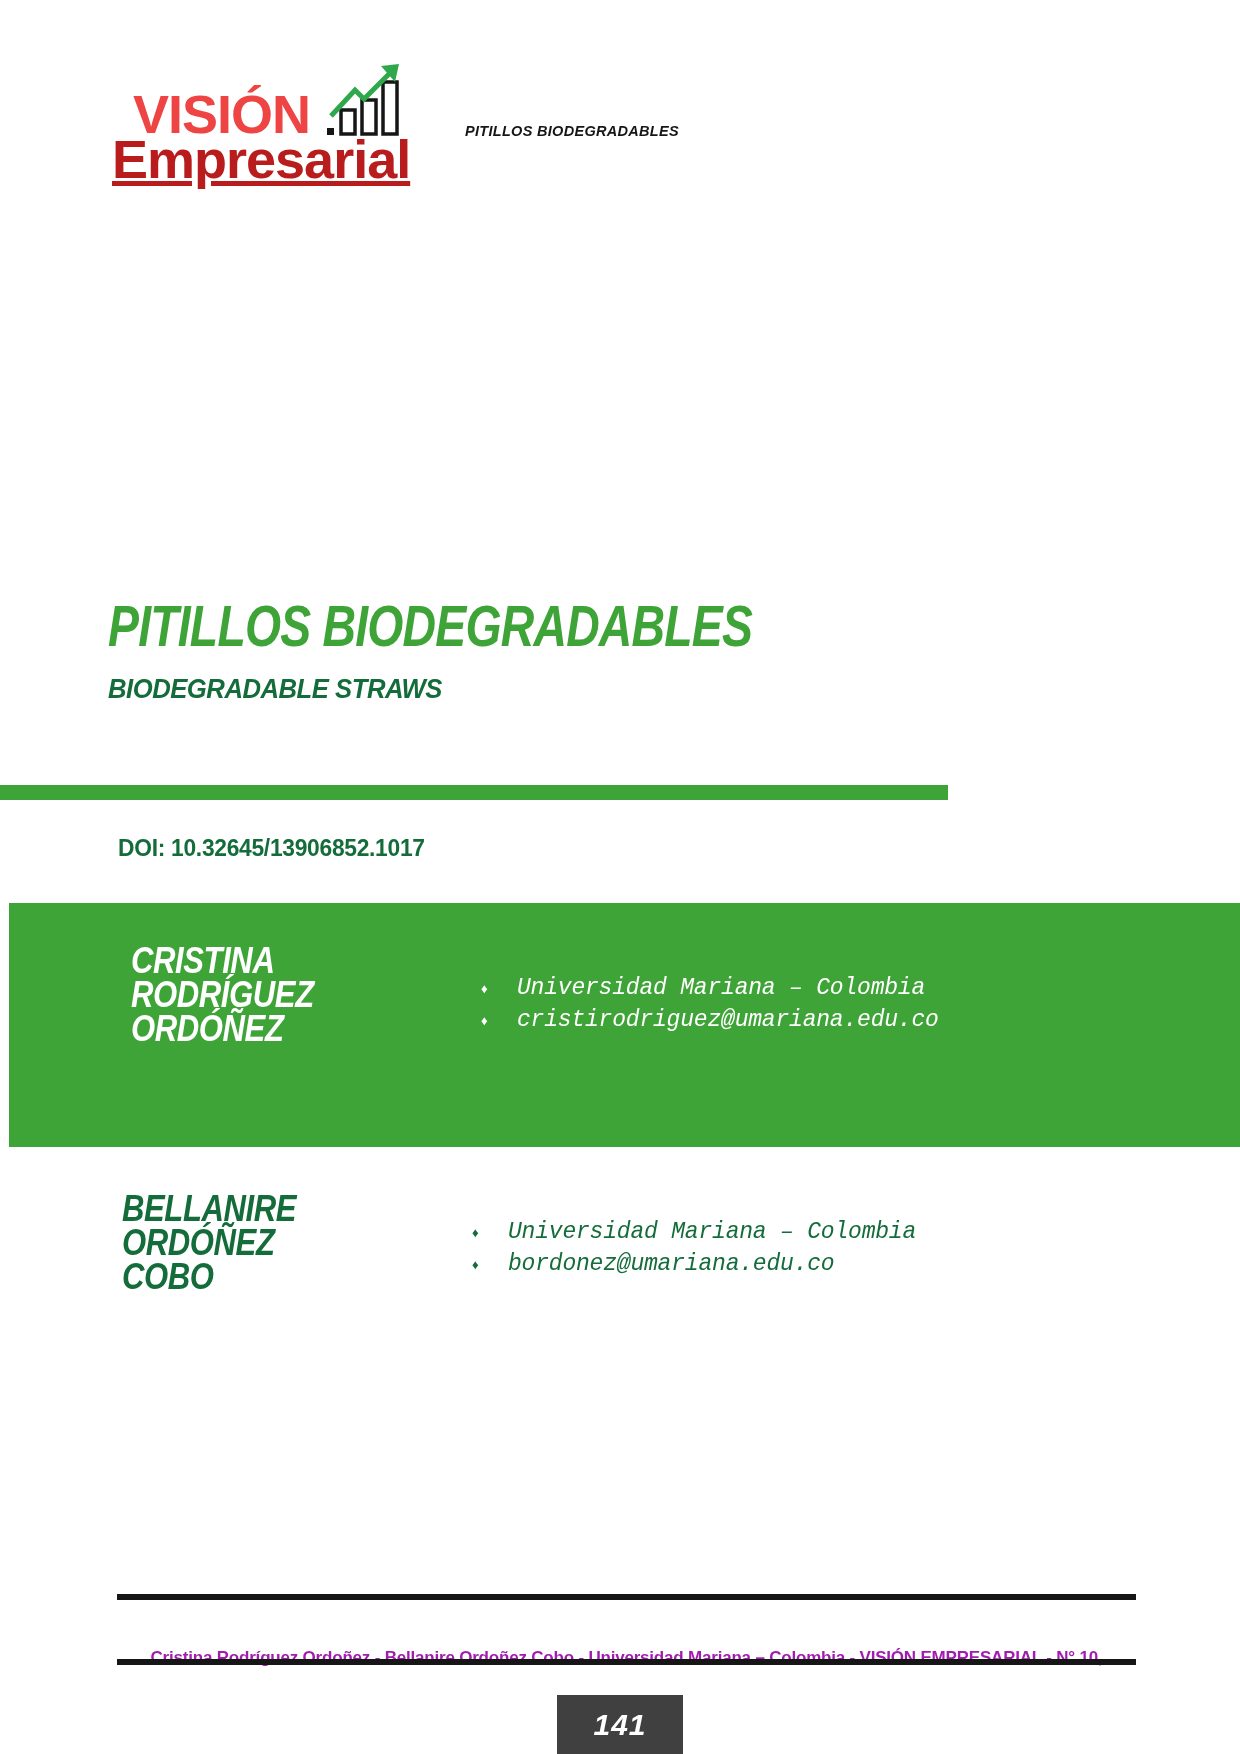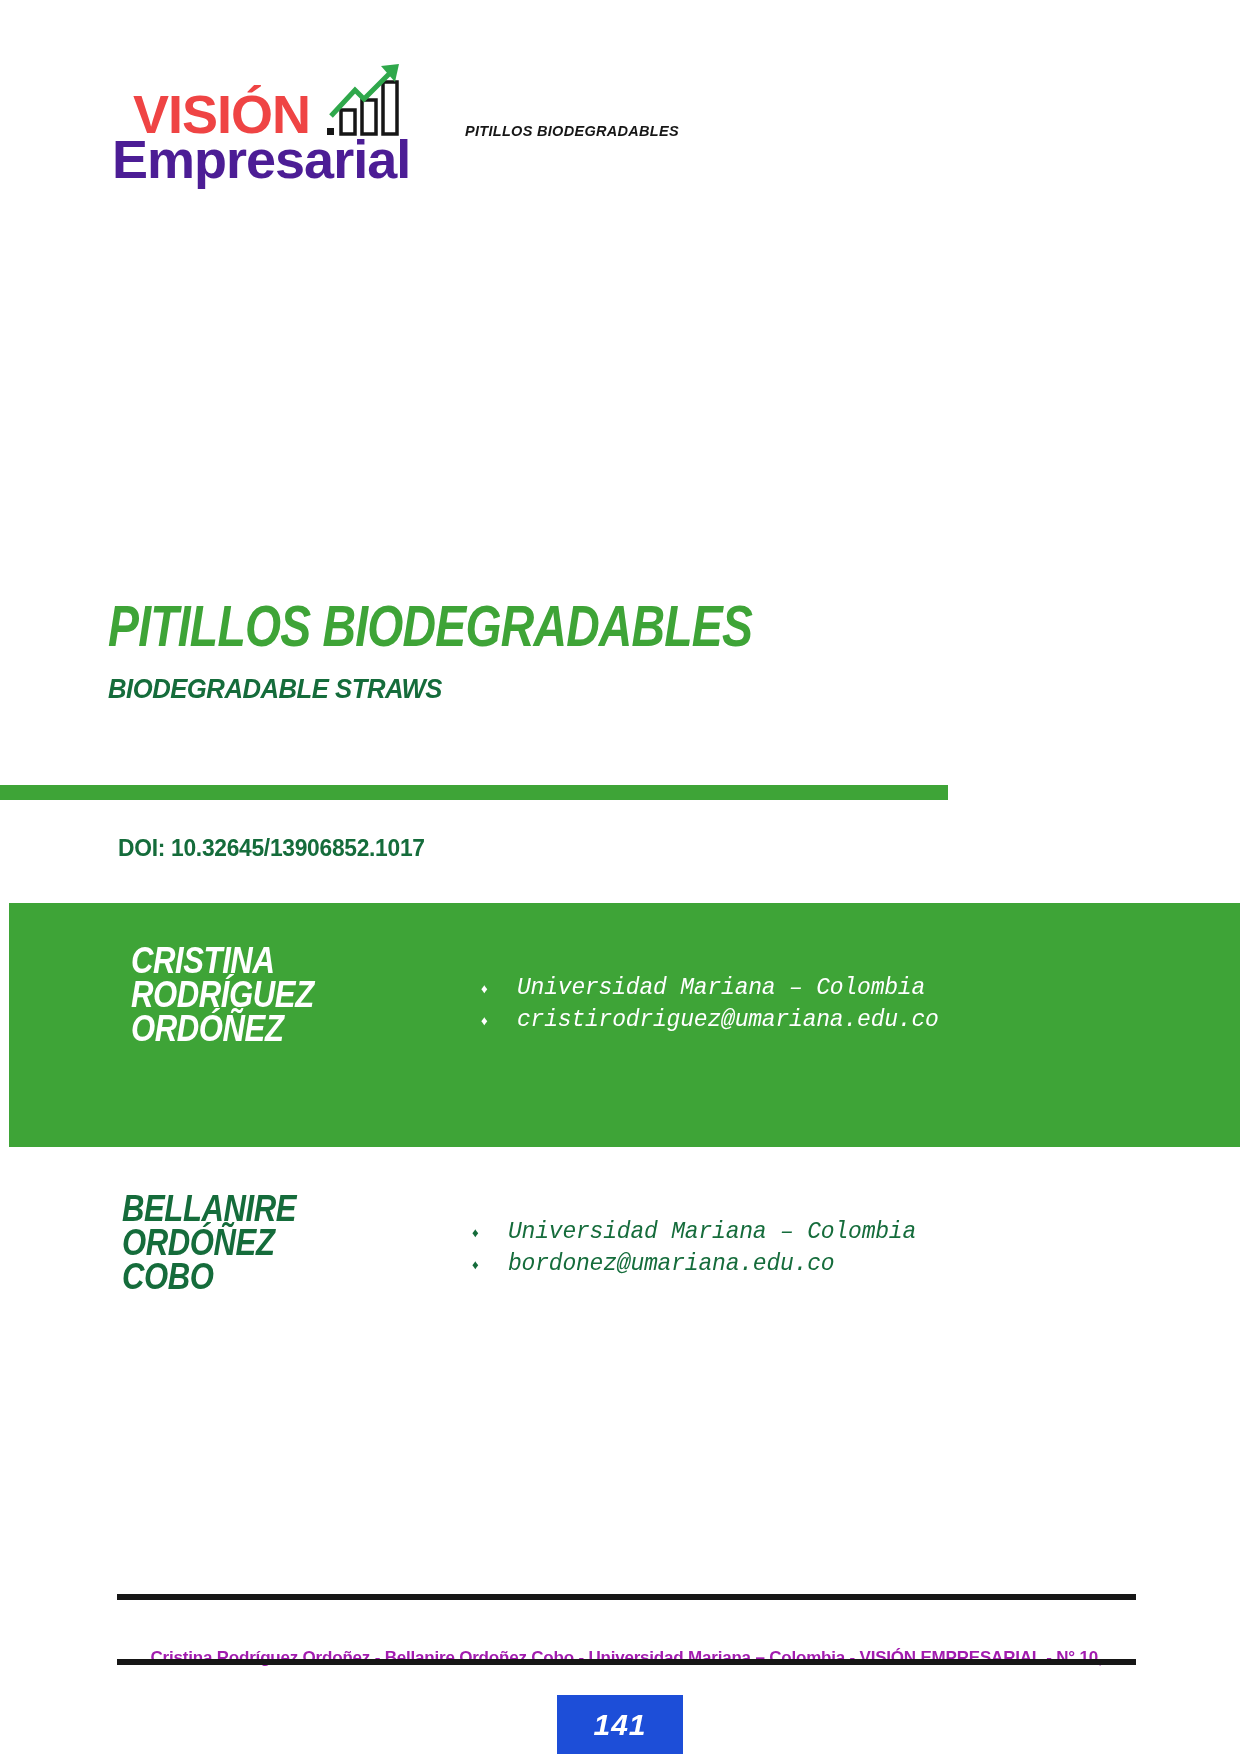--- a/index.html
+++ b/index.html
@@ -13,23 +13,24 @@
   }
 
   
   .logo { position:absolute; left:112px; top:90px; }
   .logo-top {
     font-size:54px; font-weight:bold; color:#ef4444;
     letter-spacing:-1px; line-height:48px; margin-left:21px;
     white-space:nowrap;
   }
   .logo-bottom {
-    font-size:54px; font-weight:bold; color:#4c1d95;
+    font-size:54px; font-weight:bold; color:#b91c1c;
     letter-spacing:-1px; line-height:48px; margin-top:-3px;
     white-space:nowrap;
+    text-decoration:underline;
   }
   .logo-chart { position:absolute; left:325px; top:62px; }
 
   
   .running-head {
     position:absolute; left:465px; top:123px;
     font-size:14.5px; font-weight:bold; font-style:italic;
     color:#161616; letter-spacing:0.3px; white-space:nowrap;
   }
 
@@ -93,21 +94,21 @@
   .footer-rule.bottom { top:1659px; }
   .footer-text {
     position:absolute; left:117px; top:1610px; width:1019px;
     text-align:center; color:#a21caf;
     font-size:17px; font-weight:bold; line-height:23px;
     letter-spacing:-0.2px;
     margin-top:36px;
   }
   .page-number-box {
     position:absolute; left:557px; top:1695px;
-    width:126px; height:59px; background:#1d4ed8;
+    width:126px; height:59px; background:#404040;
     display:flex; align-items:center; justify-content:center;
   }
   .page-number {
     color:#ffffff; font-size:30px; font-weight:bold; font-style:italic;
     letter-spacing:1px;
   }
 </style>
 </head>
 <body>
 

